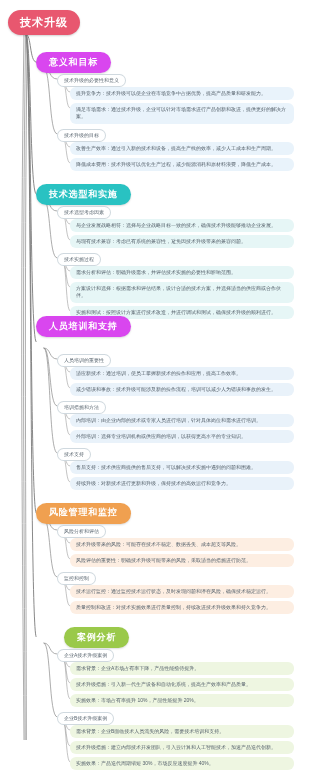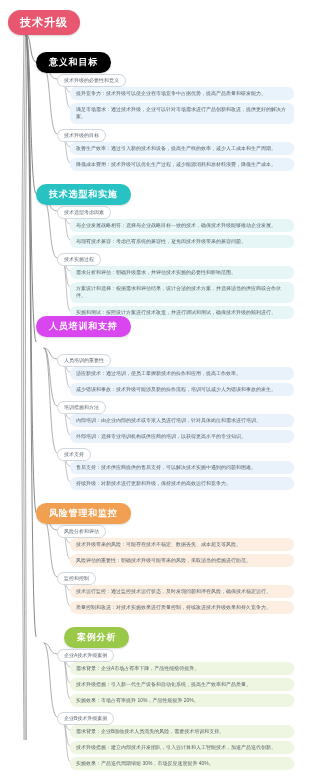--- a/index.html
+++ b/index.html
@@ -99,21 +99,21 @@
       <path d="M44,643 C51.15,643 48.55,717 57,717" fill="none" stroke="#8a8a8a" stroke-width="0.7" stroke-linecap="round"></path>
       <path d="M63,721 C66.85,721 65.45,730 70,730" fill="none" stroke="#9a9a9a" stroke-width="0.6" stroke-linecap="round"></path>
       <path d="M63,721 C66.85,721 65.45,746 70,746" fill="none" stroke="#9a9a9a" stroke-width="0.6" stroke-linecap="round"></path>
       <path d="M63,721 C66.85,721 65.45,762 70,762" fill="none" stroke="#9a9a9a" stroke-width="0.6" stroke-linecap="round"></path>
       <path d="M24,34 C20,300 22,500 24,740" fill="none" stroke="#8a8a8a" stroke-width="0.7"></path>
       <path d="M25.6,34 C22,300 24,500 25.2,740" fill="none" stroke="#8a8a8a" stroke-width="0.7"></path>
       <path d="M27.2,34 C24,300 26,500 26.4,740" fill="none" stroke="#8a8a8a" stroke-width="0.7"></path>
     </svg>
   <div id="nodes">
       <div class="node root" style="background: rgb(232, 87, 111);">技术升级</div>
-      <div class="node branch" style="background: #000000; left: 36px; top: 52px;">意义和目标</div>
+      <div class="node branch" style="background: #d946ef; left: 36px; top: 52px;">意义和目标</div>
       <div class="node sub" style="left: 57px; top: 74px; max-width: 237px;">技术升级的必要性和意义</div>
       <div class="node leaf" style="left: 70px; top: 87px; width: 224px; background: rgb(233, 243, 251);">提升竞争力：技术升级可以使企业在市场竞争中占据优势，提高产品质量和研发能力。</div>
       <div class="node leaf" style="left: 70px; top: 103px; width: 224px; background: rgb(233, 243, 251);">满足市场需求：通过技术升级，企业可以针对市场需求进行产品创新和改进，提供更好的解决方案。</div>
       <div class="node sub" style="left: 57px; top: 129px; max-width: 237px;">技术升级的目标</div>
       <div class="node leaf" style="left: 70px; top: 142px; width: 224px; background: rgb(233, 243, 251);">改善生产效率：通过引入新的技术和设备，提高生产线的效率，减少人工成本和生产周期。</div>
       <div class="node leaf" style="left: 70px; top: 158px; width: 224px; background: rgb(233, 243, 251);">降低成本费用：技术升级可以优化生产过程，减少能源消耗和原材料浪费，降低生产成本。</div>
       <div class="node branch" style="background: rgb(41, 194, 194); left: 36px; top: 184px; text-align: center;">技术选型和实施</div>
       <div class="node sub" style="left: 57px; top: 206px; max-width: 237px;">技术选型考虑因素</div>
       <div class="node leaf" style="left: 70px; top: 219px; width: 224px; background: rgb(230, 246, 246);">与企业发展战略相符：选择与企业战略目标一致的技术，确保技术升级能够推动企业发展。</div>
       <div class="node leaf" style="left: 70px; top: 235px; width: 224px; background: rgb(230, 246, 246);">与现有技术兼容：考虑已有系统的兼容性，避免因技术升级带来的兼容问题。</div>
@@ -124,21 +124,21 @@
       <div class="node branch" style="background: #d946ef; left: 36px; top: 316px;">人员培训和支持</div>
       <div class="node sub" style="left: 57px; top: 354px; max-width: 237px;">人员培训的重要性</div>
       <div class="node leaf" style="left: 70px; top: 367px; width: 224px; background: rgb(233, 242, 250);">适应新技术：通过培训，使员工掌握新技术的操作和应用，提高工作效率。</div>
       <div class="node leaf" style="left: 70px; top: 383px; width: 224px; background: rgb(233, 242, 250);">减少错误和事故：技术升级可能涉及新的操作流程，培训可以减少人为错误和事故的发生。</div>
       <div class="node sub" style="left: 57px; top: 401px; max-width: 237px;">培训措施和方法</div>
       <div class="node leaf" style="left: 70px; top: 414px; width: 224px; background: rgb(233, 242, 250);">内部培训：由企业内部的技术或专家人员进行培训，针对具体岗位和需求进行培训。</div>
       <div class="node leaf" style="left: 70px; top: 430px; width: 224px; background: rgb(233, 242, 250);">外部培训：选择专业培训机构或供应商的培训，以获得更高水平的专业知识。</div>
       <div class="node sub" style="left: 57px; top: 448px; max-width: 237px;">技术支持</div>
       <div class="node leaf" style="left: 70px; top: 461px; width: 224px; background: rgb(233, 242, 250);">售后支持：技术供应商提供的售后支持，可以解决技术实施中遇到的问题和困难。</div>
       <div class="node leaf" style="left: 70px; top: 477px; width: 224px; background: rgb(233, 242, 250);">持续升级：对新技术进行更新和升级，保持技术的高效运行和竞争力。</div>
-      <div class="node branch" style="background: rgb(240, 160, 80); left: 36px; top: 503px;">风险管理和监控</div>
+      <div class="node branch" style="background: rgb(240, 160, 80); left: 36px; top: 503px; font-family: Liberation Mono, monospace;">风险管理和监控</div>
       <div class="node sub" style="left: 57px; top: 525px; max-width: 237px;">风险分析和评估</div>
       <div class="node leaf" style="left: 70px; top: 538px; width: 224px; background: rgb(253, 238, 226);">技术升级带来的风险：可能存在技术不稳定、数据丢失、成本超支等风险。</div>
       <div class="node leaf" style="left: 70px; top: 554px; width: 224px; background: rgb(253, 238, 226);">风险评估的重要性：明确技术升级可能带来的风险，采取适当的措施进行防范。</div>
       <div class="node sub" style="left: 57px; top: 572px; max-width: 237px;">监控和控制</div>
       <div class="node leaf" style="left: 70px; top: 585px; width: 224px; background: rgb(253, 238, 226);">技术运行监控：通过监控技术运行状态，及时发现问题和潜在风险，确保技术稳定运行。</div>
       <div class="node leaf" style="left: 70px; top: 601px; width: 224px; background: rgb(253, 238, 226);">质量控制和改进：对技术实施效果进行质量控制，持续改进技术升级效果和持久竞争力。</div>
       <div class="node branch" style="background: rgb(154, 201, 74); left: 36px; top: 627px; margin-left: 28px;">案例分析</div>
       <div class="node sub" style="left: 57px; top: 649px; max-width: 237px;">企业A技术升级案例</div>
       <div class="node leaf" style="left: 70px; top: 662px; width: 224px; background: rgb(238, 246, 225);">需求背景：企业A市场占有率下降，产品性能亟待提升。</div>
       <div class="node leaf" style="left: 70px; top: 678px; width: 224px; background: rgb(238, 246, 225);">技术升级措施：引入新一代生产设备和自动化系统，提高生产效率和产品质量。</div>

